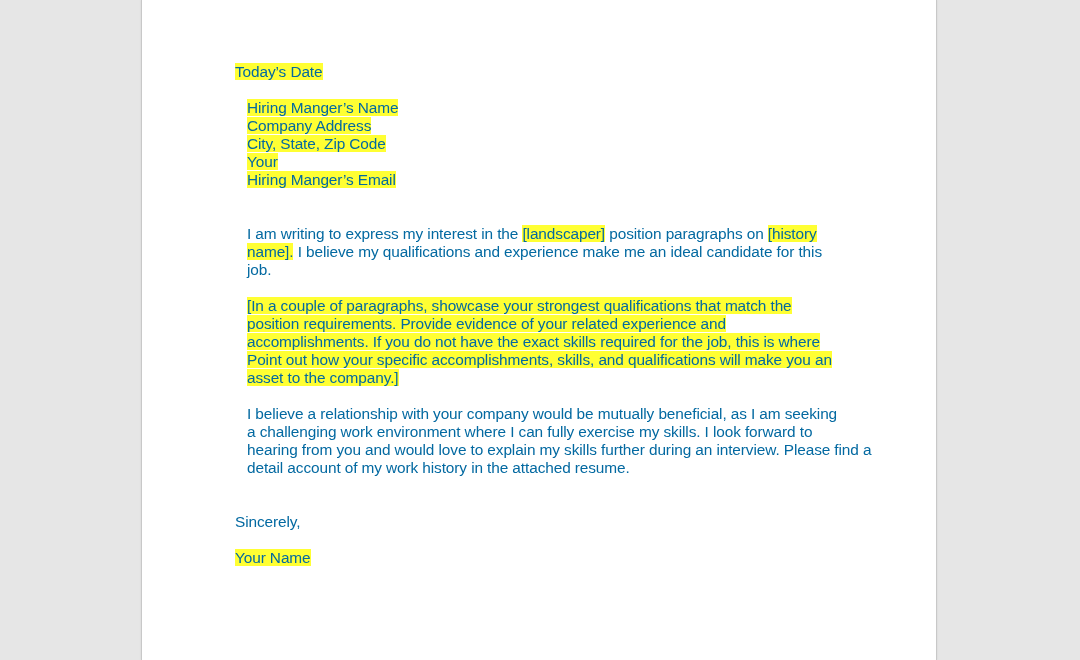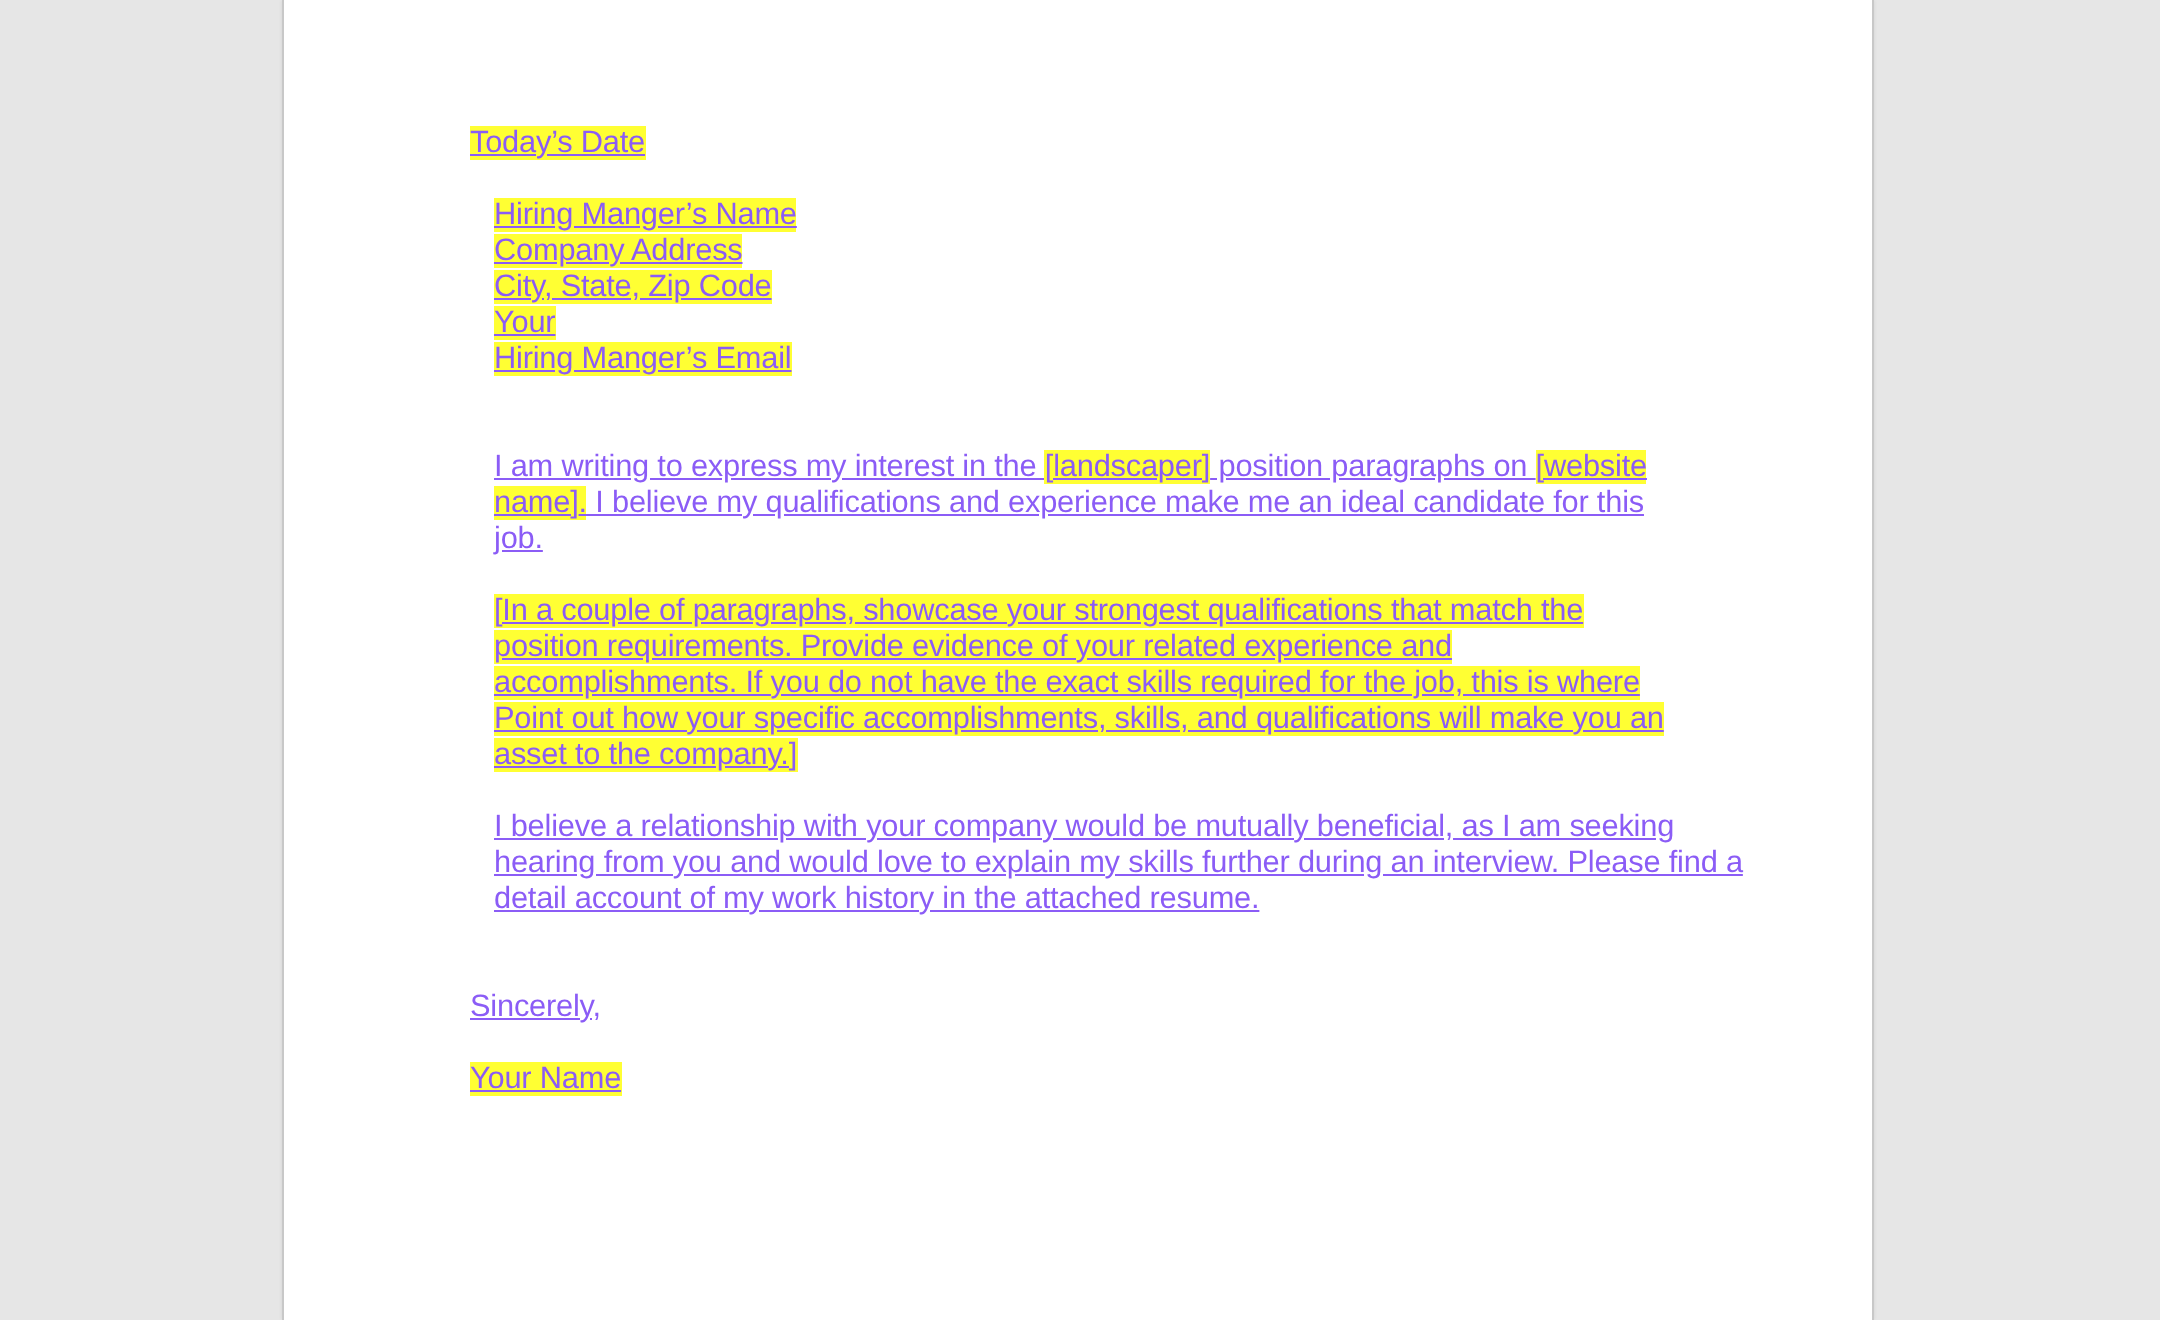--- a/index.html
+++ b/index.html
@@ -26,25 +26,24 @@
       background: #ffffff;
       border-left: 1px solid #c8c8c8;
       border-right: 1px solid #c8c8c8;
       box-shadow: 0 0 2px rgba(0,0,0,0.08);
     }
     .content {
       position: absolute;
       left: 93px;
       top: 63px;
       width: 612px;
-      color: #8b5cf6;
+      color: #0369a1;
       font-size: 15.4px;
       line-height: 18px;
       letter-spacing: -0.1px;
-      text-decoration: underline;
     }
     .para { margin: 0; }
     .gap { height: 18px; }
     .gap-lg { height: 36px; }
     .hl { background: #ffff33; }
     .line { display: block; white-space: nowrap; margin-left: 12px; }
   </style>
 </head>
 <body>
 
@@ -66,21 +65,21 @@
         <span class="line"><span class="hl">Hiring Manger’s Email</span></span>
       </div>
 
       <div class="gap"></div>
 
 
       <div class="gap"></div>
 
       <div>
         <span class="line">
-          <span>I am writing to express my interest in the </span><span class="hl">[landscaper]</span><span> position paragraphs on </span><span class="hl">[website</span>
+          <span>I am writing to express my interest in the </span><span class="hl">[landscaper]</span><span> position paragraphs on </span><span class="hl">[history</span>
         </span>
         <span class="line">
           <span class="hl">name]</span><span class="hl">.</span><span> I believe my qualifications and experience make me an ideal candidate for this</span>
         </span>
         <span class="line">job.</span>
       </div>
 
       <div class="gap"></div>
 
       <div>
@@ -88,20 +87,21 @@
         <span class="line"><span class="hl">position requirements. Provide evidence of your related experience and</span></span>
         <span class="line"><span class="hl">accomplishments. If you do not have the exact skills required for the job, this is where</span></span>
         <span class="line"><span class="hl">Point out how your specific accomplishments, skills, and qualifications will make you an</span></span>
         <span class="line"><span class="hl">asset to the company.]</span></span>
       </div>
 
       <div class="gap"></div>
 
       <div>
         <span class="line">I believe a relationship with your company would be mutually beneficial, as I am seeking</span>
+        <span class="line">a challenging work environment where I can fully exercise my skills. I look forward to</span>
         <span class="line">hearing from you and would love to explain my skills further during an interview. Please find a</span>
         <span class="line">detail account of my work history in the attached resume.</span>
       </div>
 
       <div class="gap-lg"></div>
 
       <p class="para">Sincerely,</p>
 
       <div class="gap"></div>
 

